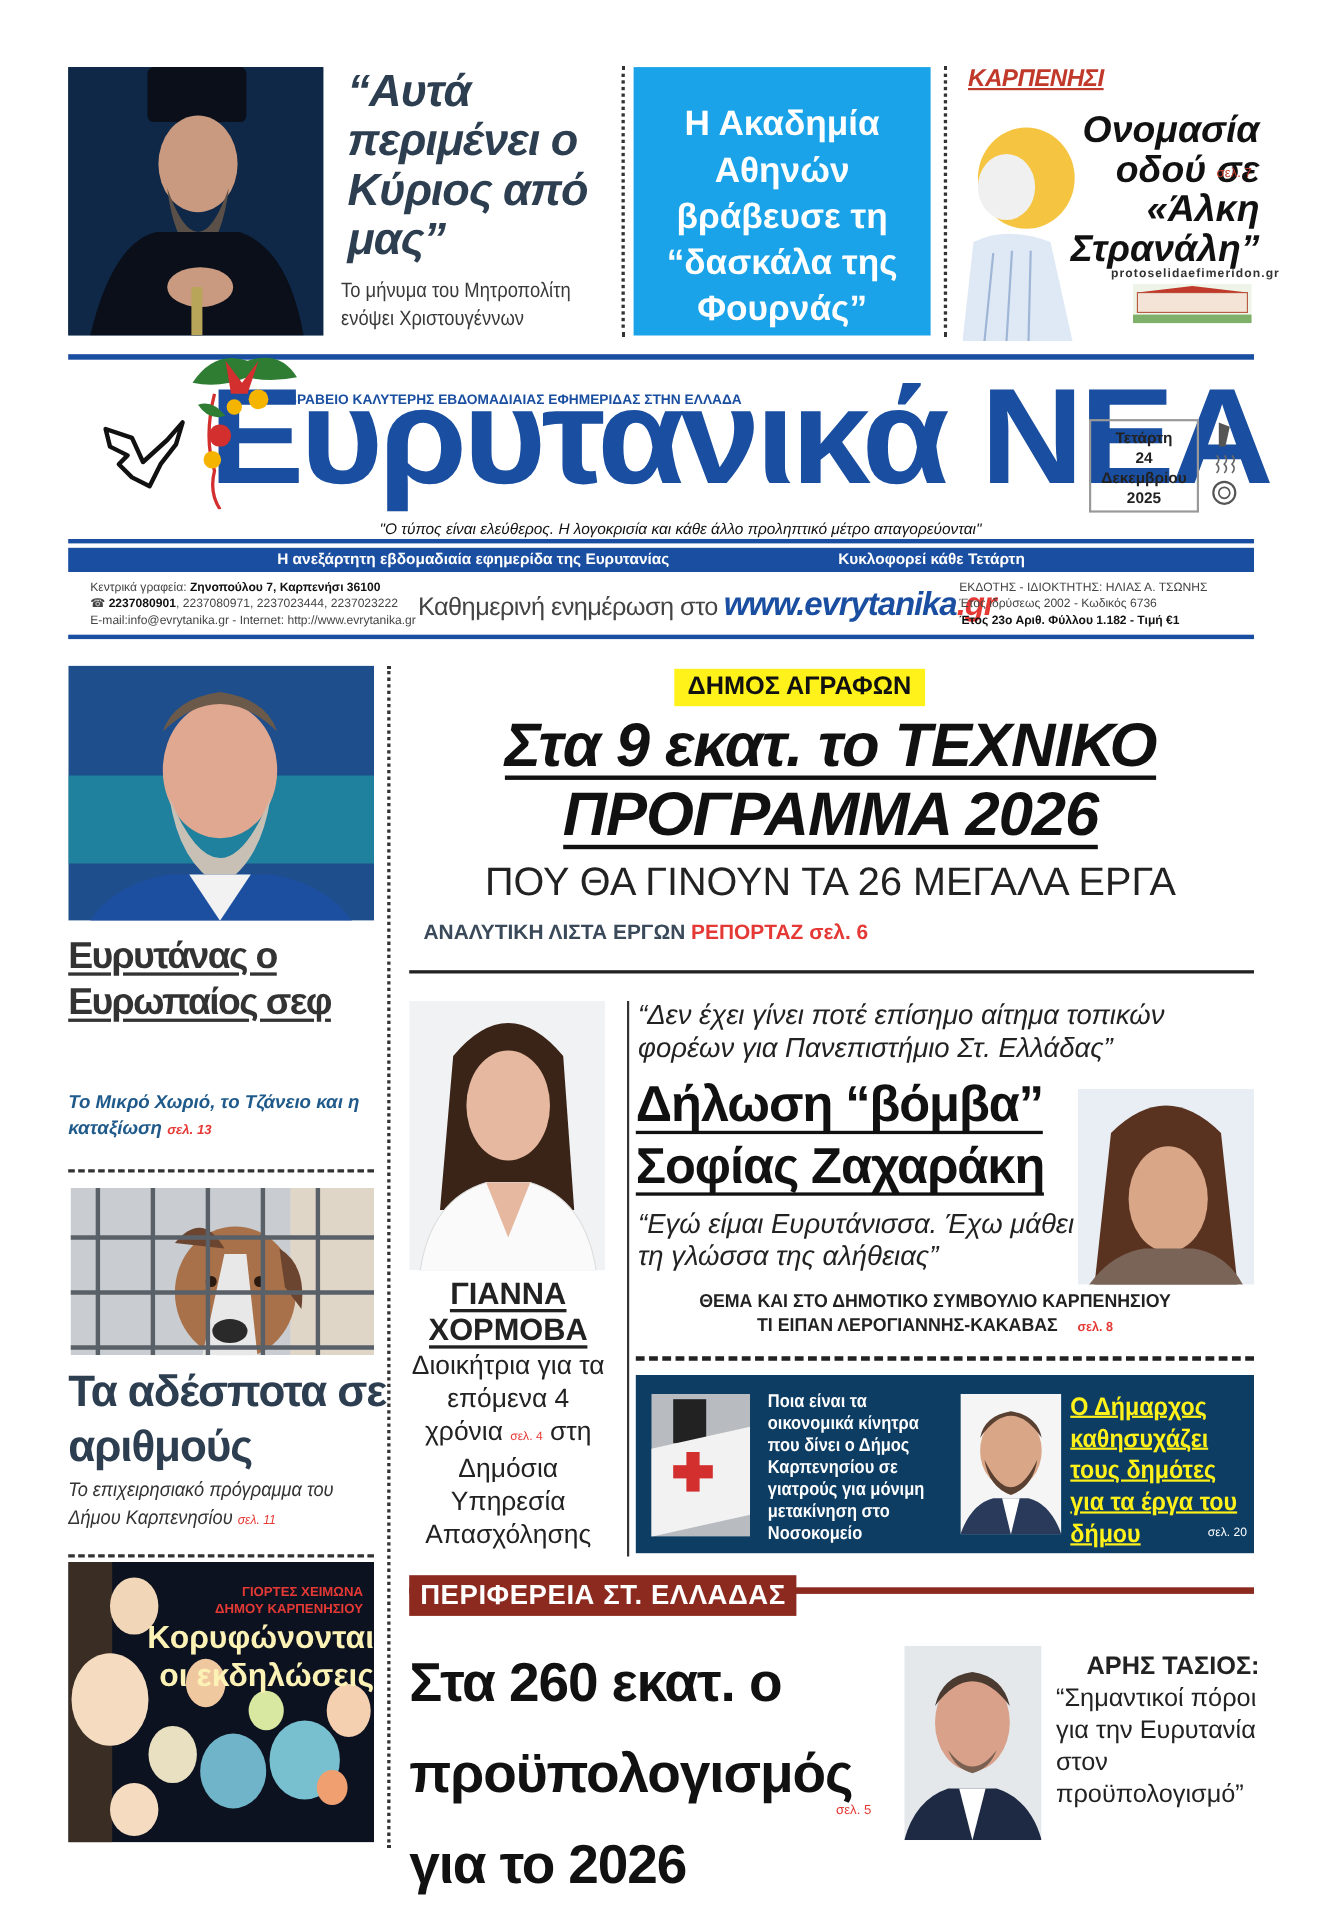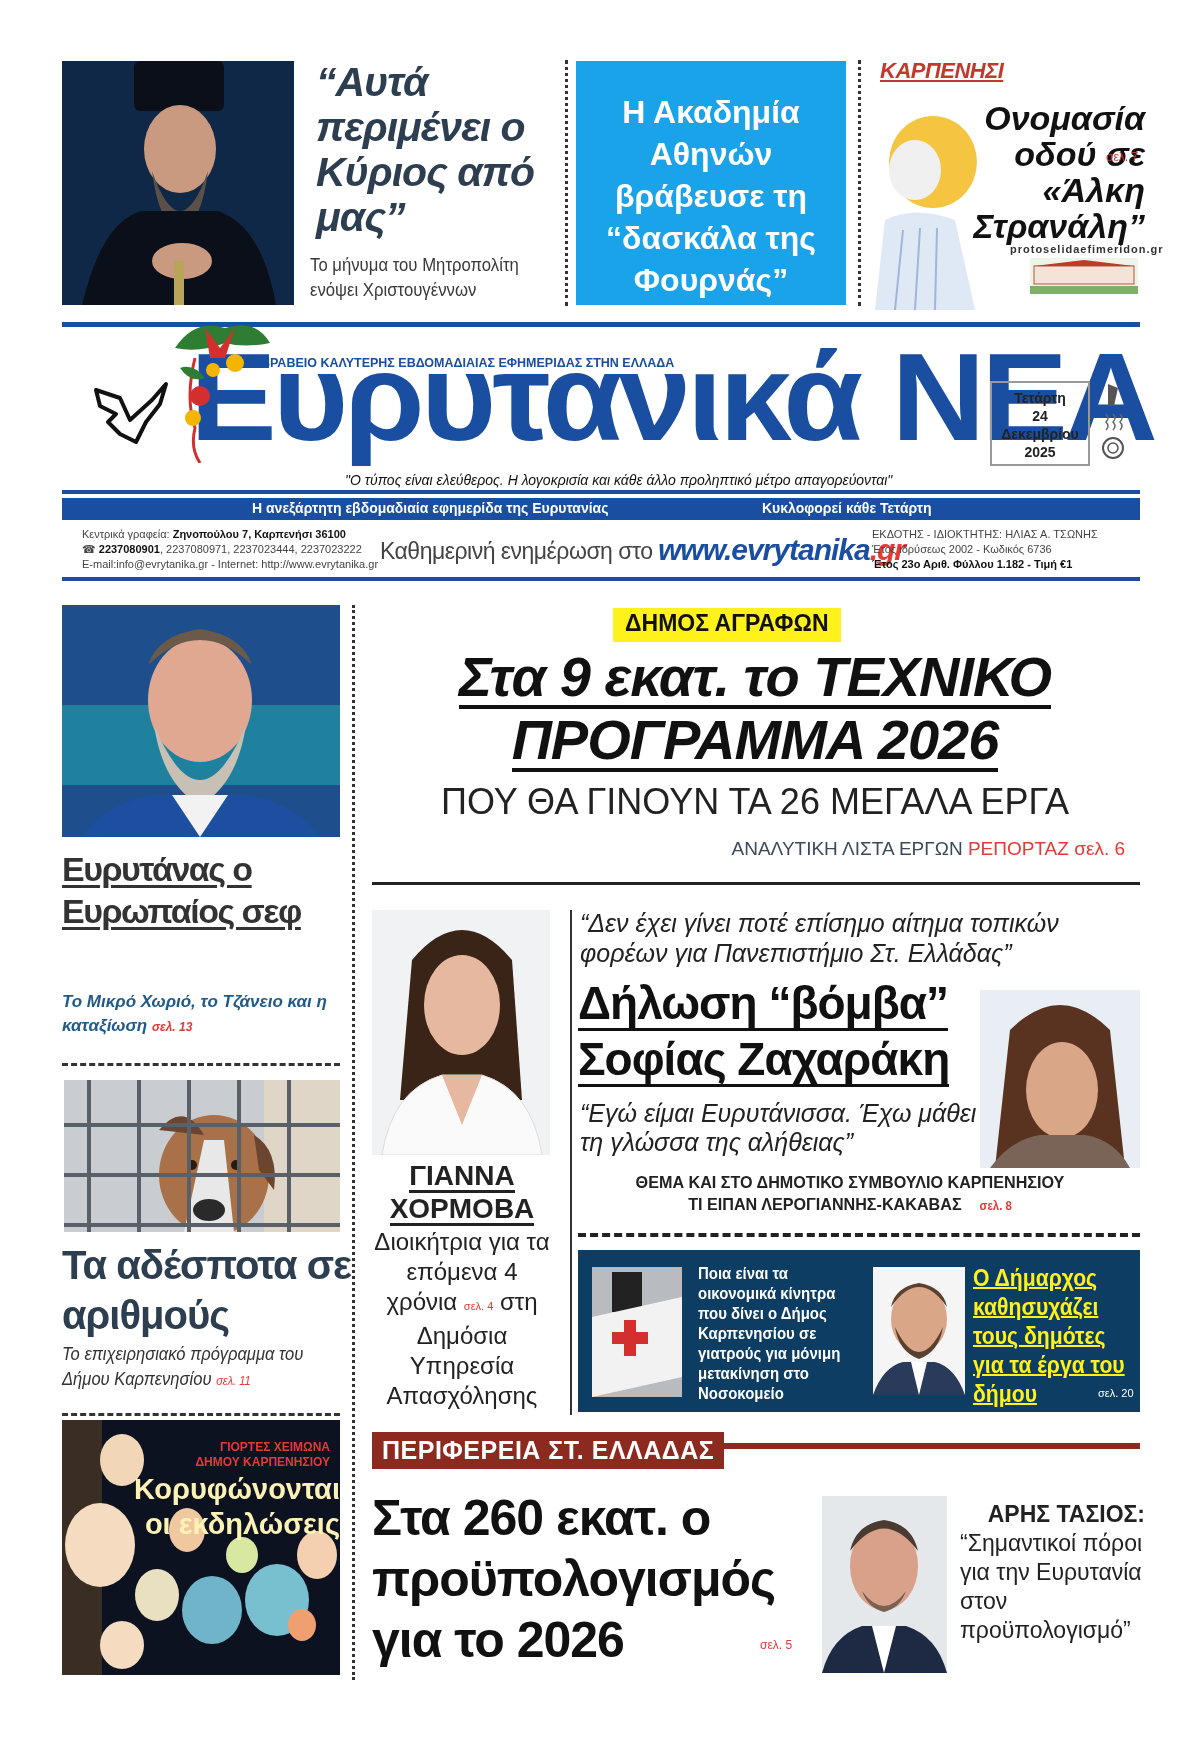--- a/index.html
+++ b/index.html
@@ -64,21 +64,21 @@
   #left-dash2 { left: 62px; top: 1413px; width: 278px; }
   #fest-img { left: 62px; top: 1420px; width: 278px; height: 255px; }
   #fest-kicker { left: 180px; top: 1440px; width: 150px; text-align: right; font-size: 12px; line-height: 15px; font-weight: bold; color: #e53935; }
   #fest-title { left: 125px; top: 1472px; width: 215px; text-align: right; font-size: 29px; line-height: 35px; font-weight: bold; color: #fdf2b5; }
 
   
   #lead-kicker { left: 613px; top: 608px; height: 34px; background: #fff21a; padding: 2px 12px; font-size: 23px; font-weight: 900; color: #111; }
   #lead-title { left: 385px; top: 646px; width: 740px; text-align: center; font-size: 56px; line-height: 62px; font-weight: 900; font-style: italic; color: #111; letter-spacing: -1px; }
   #lead-title .ln { display: inline-block; border-bottom: 4px solid #111; line-height: 56px; text-align: right; }
   #lead-sub { left: 385px; top: 781px; width: 740px; text-align: center; font-size: 36px; color: #222; letter-spacing: 0px; }
-  #lead-note { left: 385px; top: 838px; width: 740px; text-align: right; font-size: 19px; color: #3a4a5a; }
+  #lead-note { left: 385px; top: 838px; width: 740px; text-align: left; font-size: 19px; color: #3a4a5a; font-weight: bold; }
   #lead-note span { color: #e53935; }
   #lead-rule { left: 372px; top: 882px; width: 768px; height: 3px; background: #222; }
 
   
   #hormova-img { left: 372px; top: 910px; width: 178px; height: 245px; }
   #inner-sep { left: 570px; top: 910px; height: 505px; width: 2px; background: #333; }
   #hormova-name { left: 372px; top: 1160px; width: 180px; text-align: center; font-size: 28px; line-height: 31px; font-weight: 900; color: #222; }
   #hormova-name .ln { display: inline-block; border-bottom: 3px solid #222; line-height: 28px; }
   #hormova-desc { left: 372px; top: 1227px; width: 180px; text-align: center; font-size: 24px; line-height: 30px; color: #222; }
   #hormova-desc .pg { color: #e53935; font-size: 11px; }
@@ -97,21 +97,21 @@
   #bluebox { left: 578px; top: 1250px; width: 562px; height: 162px; background: #0d3d63; }
   #hosp-img { left: 14px; top: 17px; width: 90px; height: 130px; }
   #hosp-text { left: 120px; top: 14px; width: 170px; font-size: 17px; line-height: 20px; font-weight: bold; color: #fff; transform: scaleX(0.88); transform-origin: left; }
   #mayor-img { left: 295px; top: 17px; width: 92px; height: 128px; }
   #mayor-text { left: 395px; top: 14px; width: 165px; font-size: 23px; line-height: 29px; font-weight: bold; color: #fff21a; text-decoration: underline; text-decoration-thickness: 2px; transform: scaleX(0.92); transform-origin: left; }
   #mayor-pg { left: 520px; top: 137px; font-size: 11px; color: #fff; }
 
   
   #region-bar { left: 372px; top: 1443px; width: 768px; height: 6px; background: #8c2a20; }
   #region-tag { left: 372px; top: 1432px; background: #8c2a20; color: #fff; padding: 4px 10px; font-size: 25px; font-weight: 900; letter-spacing: 0.5px; }
-  #budget-title { left: 372px; top: 1488px; width: 450px; font-size: 50px; line-height: 61px; font-weight: 900; color: #111; letter-spacing: -1px; }
+  #budget-title { left: 372px; top: 1488px; width: 450px; font-size: 50px; line-height: 83px; font-weight: 900; color: #111; letter-spacing: -1px; }
   #budget-pg { left: 760px; top: 1638px; font-size: 12px; color: #e53935; }
   #tasios-img { left: 822px; top: 1496px; width: 125px; height: 177px; }
   #tasios-text { left: 960px; top: 1500px; width: 185px; font-size: 23px; line-height: 29px; color: #222; }
   #tasios-name { font-weight: bold; text-align: right; }
 </style>
 </head>
 <body>
 
 <div id="promo1-img" class="abs photo">
   <svg viewBox="0 0 232 244">

